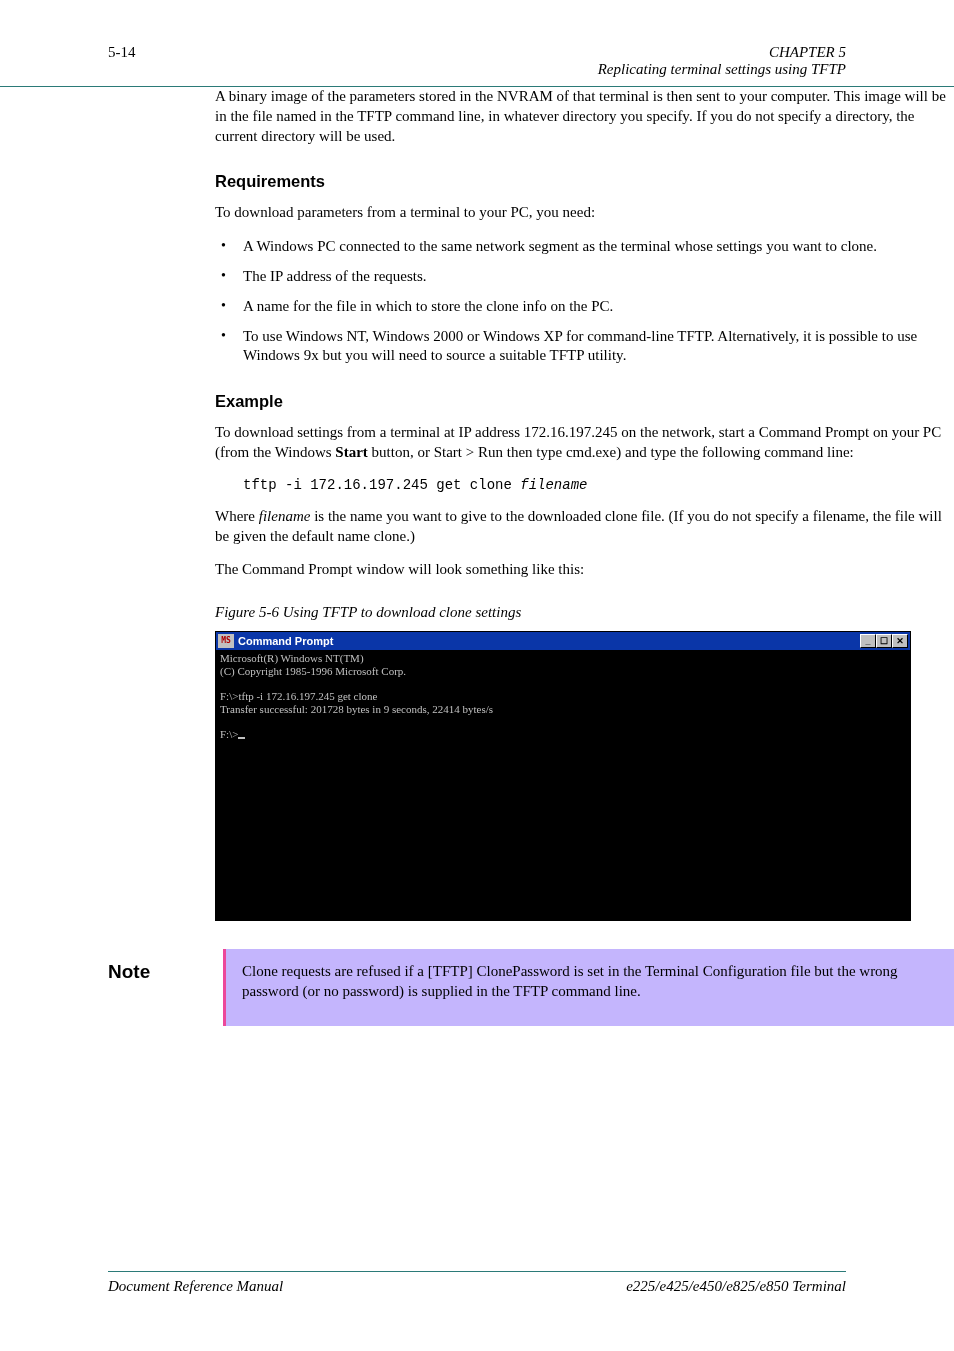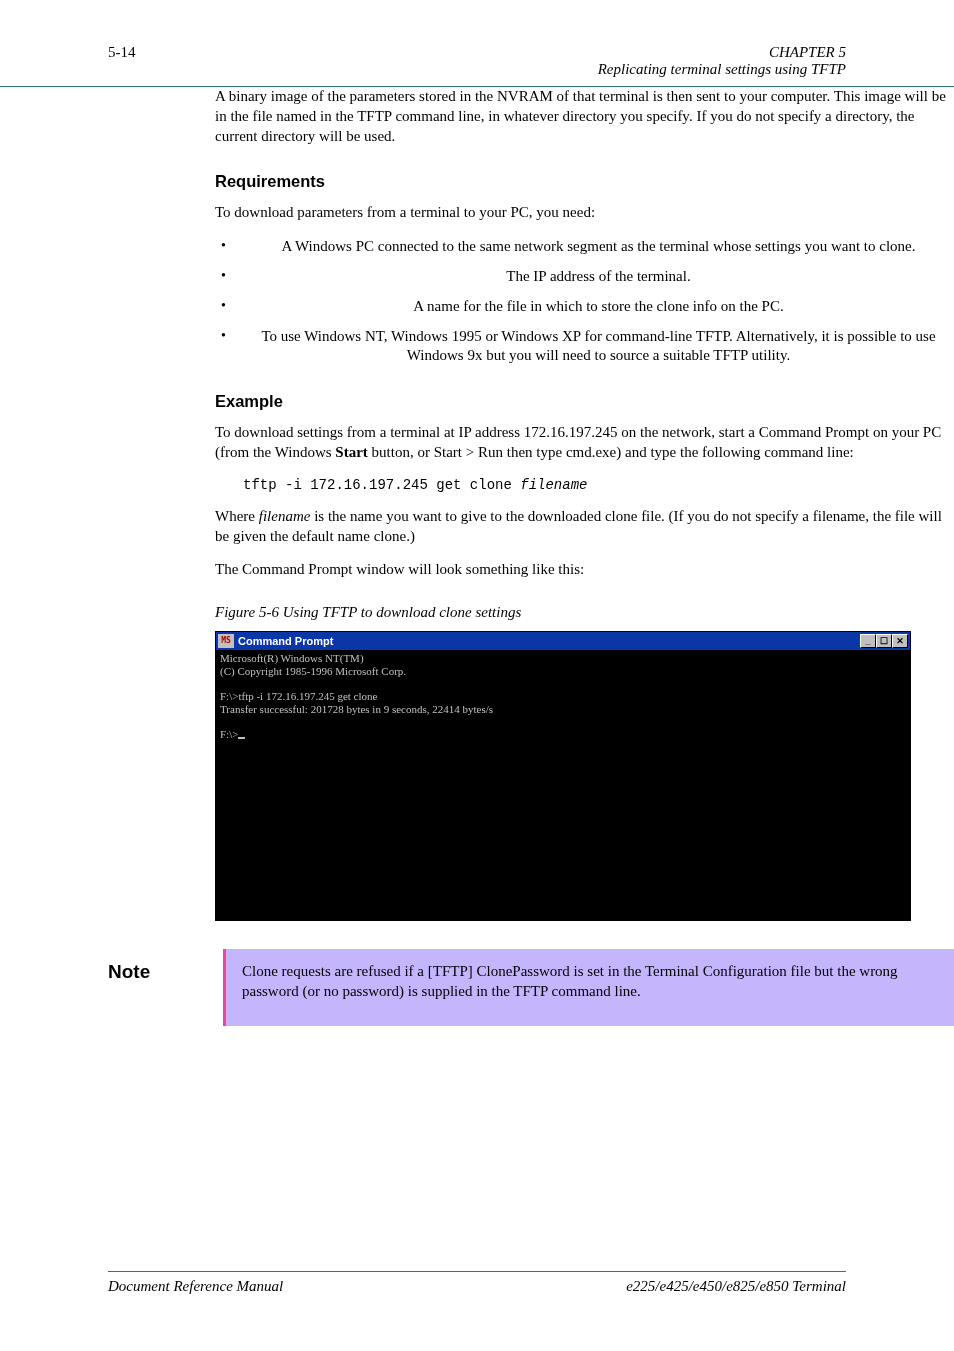--- a/index.html
+++ b/index.html
@@ -37,21 +37,20 @@
       font-size: 16.5px;
       font-weight: bold;
       margin-top: 26px;
       margin-bottom: 12px;
     }
 
     ul.bullets {
       list-style: none;
       padding: 0;
       margin: 10px 0 18px 0;
-      text-align: center;
     }
     ul.bullets li {
       position: relative;
       padding-left: 28px;
       margin-bottom: 10px;
       line-height: 1.32;
     }
     ul.bullets li::before {
       content: "•";
       position: absolute;
@@ -191,23 +190,23 @@
 <div class="outer">
   <div class="left-indent">
     <p class="para">A binary image of the parameters stored in the NVRAM of that terminal is then sent to your computer. This image will be in the file named in the TFTP command line, in whatever directory you specify. If you do not specify a directory, the current directory will be used.</p>
 
     <div class="subhead">Requirements</div>
 
     <p class="para">To download parameters from a terminal to your PC, you need:</p>
 
     <ul class="bullets">
       <li>A Windows PC connected to the same network segment as the terminal whose settings you want to clone.</li>
-      <li>The IP address of the terminal.</li>
+      <li>The IP address of the requests.</li>
       <li>A name for the file in which to store the clone info on the PC.</li>
-      <li>To use Windows NT, Windows 1995 or Windows XP for command-line TFTP. Alternatively, it is possible to use Windows 9x but you will need to source a suitable TFTP utility.</li>
+      <li>To use Windows NT, Windows 2000 or Windows XP for command-line TFTP. Alternatively, it is possible to use Windows 9x but you will need to source a suitable TFTP utility.</li>
     </ul>
 
     <div class="subhead">Example</div>
 
     <p class="para">
       <span>To download settings from a terminal at IP address 172.16.197.245 on the network, start a Command Prompt on your PC (from the Windows </span><b>Start</b><span> button, or Start &gt; Run then type cmd.exe) and type the following command line:</span>
     </p>
 
     <div class="cmd-line">
       <span>tftp -i 172.16.197.245 get clone </span><span class="italic">filename</span>

